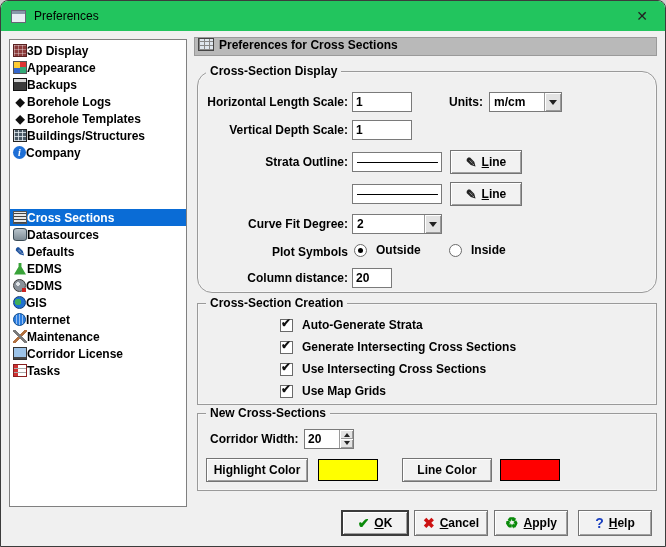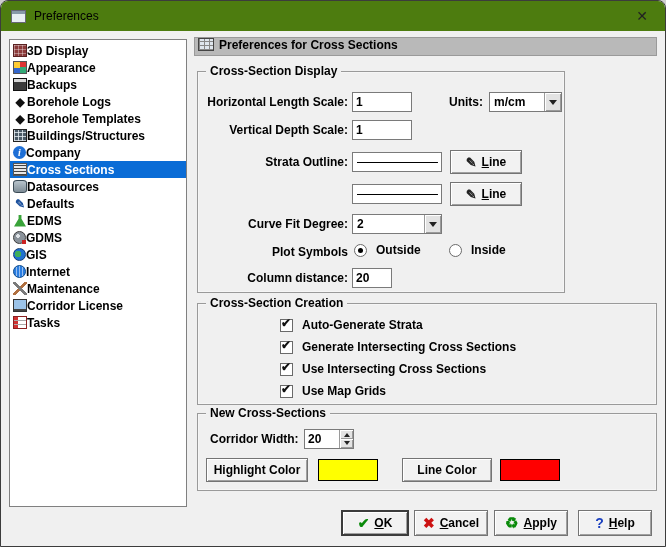--- a/index.html
+++ b/index.html
@@ -3,34 +3,34 @@
 <meta charset="utf-8">
 <style>
   * { margin:0; padding:0; box-sizing:border-box; }
   html,body { background:#cfcfcf; font-family:"Liberation Sans", sans-serif; }
   .window { position:relative; width:666px; height:547px; background:#f0f0f0;
             border:1px solid #3c3c3c; border-radius:8px 8px 0 0; overflow:hidden;
             font-size:12px; color:#000; }
 
   
   .titlebar { position:absolute; left:0; top:0; right:0; height:30px;
-              display:flex; align-items:center; padding-left:10px; background:#4d7c0f; }
+              display:flex; align-items:center; padding-left:10px; background:#22c55e; }
   .app-icon { width:15px; height:13px; border:1px solid #667; 
               background:linear-gradient(#8899aa 0 3px,#e8eef4 3px); }
   .title-text { margin-left:8px; font-size:12px; }
   .close-btn { position:absolute; right:0; top:0; width:46px; height:30px;
                display:flex; align-items:center; justify-content:center;
                font-size:14px; color:#222; cursor:default; }
 
   
   .listbox { position:absolute; left:8px; top:38px; width:178px; height:468px;
              background:#fff; border:1px solid #808080; padding:2px 0; overflow:hidden; }
   .list-item { height:17px; display:flex; align-items:center; 
                padding:0 3px; white-space:nowrap; font-weight:bold; cursor:default; }
-  .list-item.selected { background:#0a6cd6; color:#fff; }
+  .list-item.selected { background:#0a6cd6; color:#fff;margin-top:48px; }
 
   .ic { width:14px; height:13px; flex:0 0 14px; position:relative;
         display:flex; align-items:center; justify-content:center; font-size:11px; }
   .ic-3d { background:#8b3a3a; border:1px solid #5a2222;
            background-image:linear-gradient(rgba(255,255,255,.35) 1px,transparent 1px),
                             linear-gradient(90deg,rgba(255,255,255,.35) 1px,transparent 1px);
            background-size:4px 4px; }
   .ic-appearance { border:1px solid #555;
            background:conic-gradient(#d33 0 90deg,#3a7 90deg 180deg,#36c 180deg 270deg,#fc3 270deg); }
   .ic-backups { border:1px solid #111; background:linear-gradient(#d8d8d8 0 3px,#3a3a3a 3px); }
@@ -65,21 +65,21 @@
   
   .panel-header { position:absolute; left:193px; top:36px; width:463px; height:19px;
                   background:#b9b9b9; border:1px solid #9a9a9a;
                   display:flex; gap:5px; padding:0 3px; font-weight:bold; }
   .hdr-icon { width:16px; height:13px; border:1px solid #444; background-color:#dfe6ee;
               background-image:repeating-linear-gradient(0deg,#888 0 1px,transparent 1px 4px),
                                repeating-linear-gradient(90deg,#888 0 1px,transparent 1px 5px); }
 
   .group { position:absolute; border:1px solid #9a9a9a; box-shadow:inset 0 0 0 1px #ffffff66; }
   .group-title { position:absolute; top:-8px; left:8px; background:#f0f0f0; padding:0 4px; font-weight:bold; }
-  .g1 { left:196px; top:70px;  width:368px; height:222px; }
+  .g1 { left:196px; top:70px;  width:460px; height:222px;border-radius:15px; }
   .g2 { left:196px; top:302px; width:460px; height:102px; }
   .g3 { left:196px; top:412px; width:460px; height:78px; }
 
   .lbl { position:absolute; left:2px; width:148px; text-align:right; font-weight:bold; white-space:nowrap; }
   .txt { position:absolute; font-weight:bold; white-space:nowrap;text-align:right; }
 
   .field { position:absolute; height:20px; background:#fff; border:1px solid #7a7a7a;
            font:bold 12px "Liberation Sans", sans-serif; padding:0 3px; }
   .dropdown { position:absolute; height:20px; background:#fff; border:1px solid #7a7a7a;
               display:flex; align-items:stretch; font-weight:bold; }

